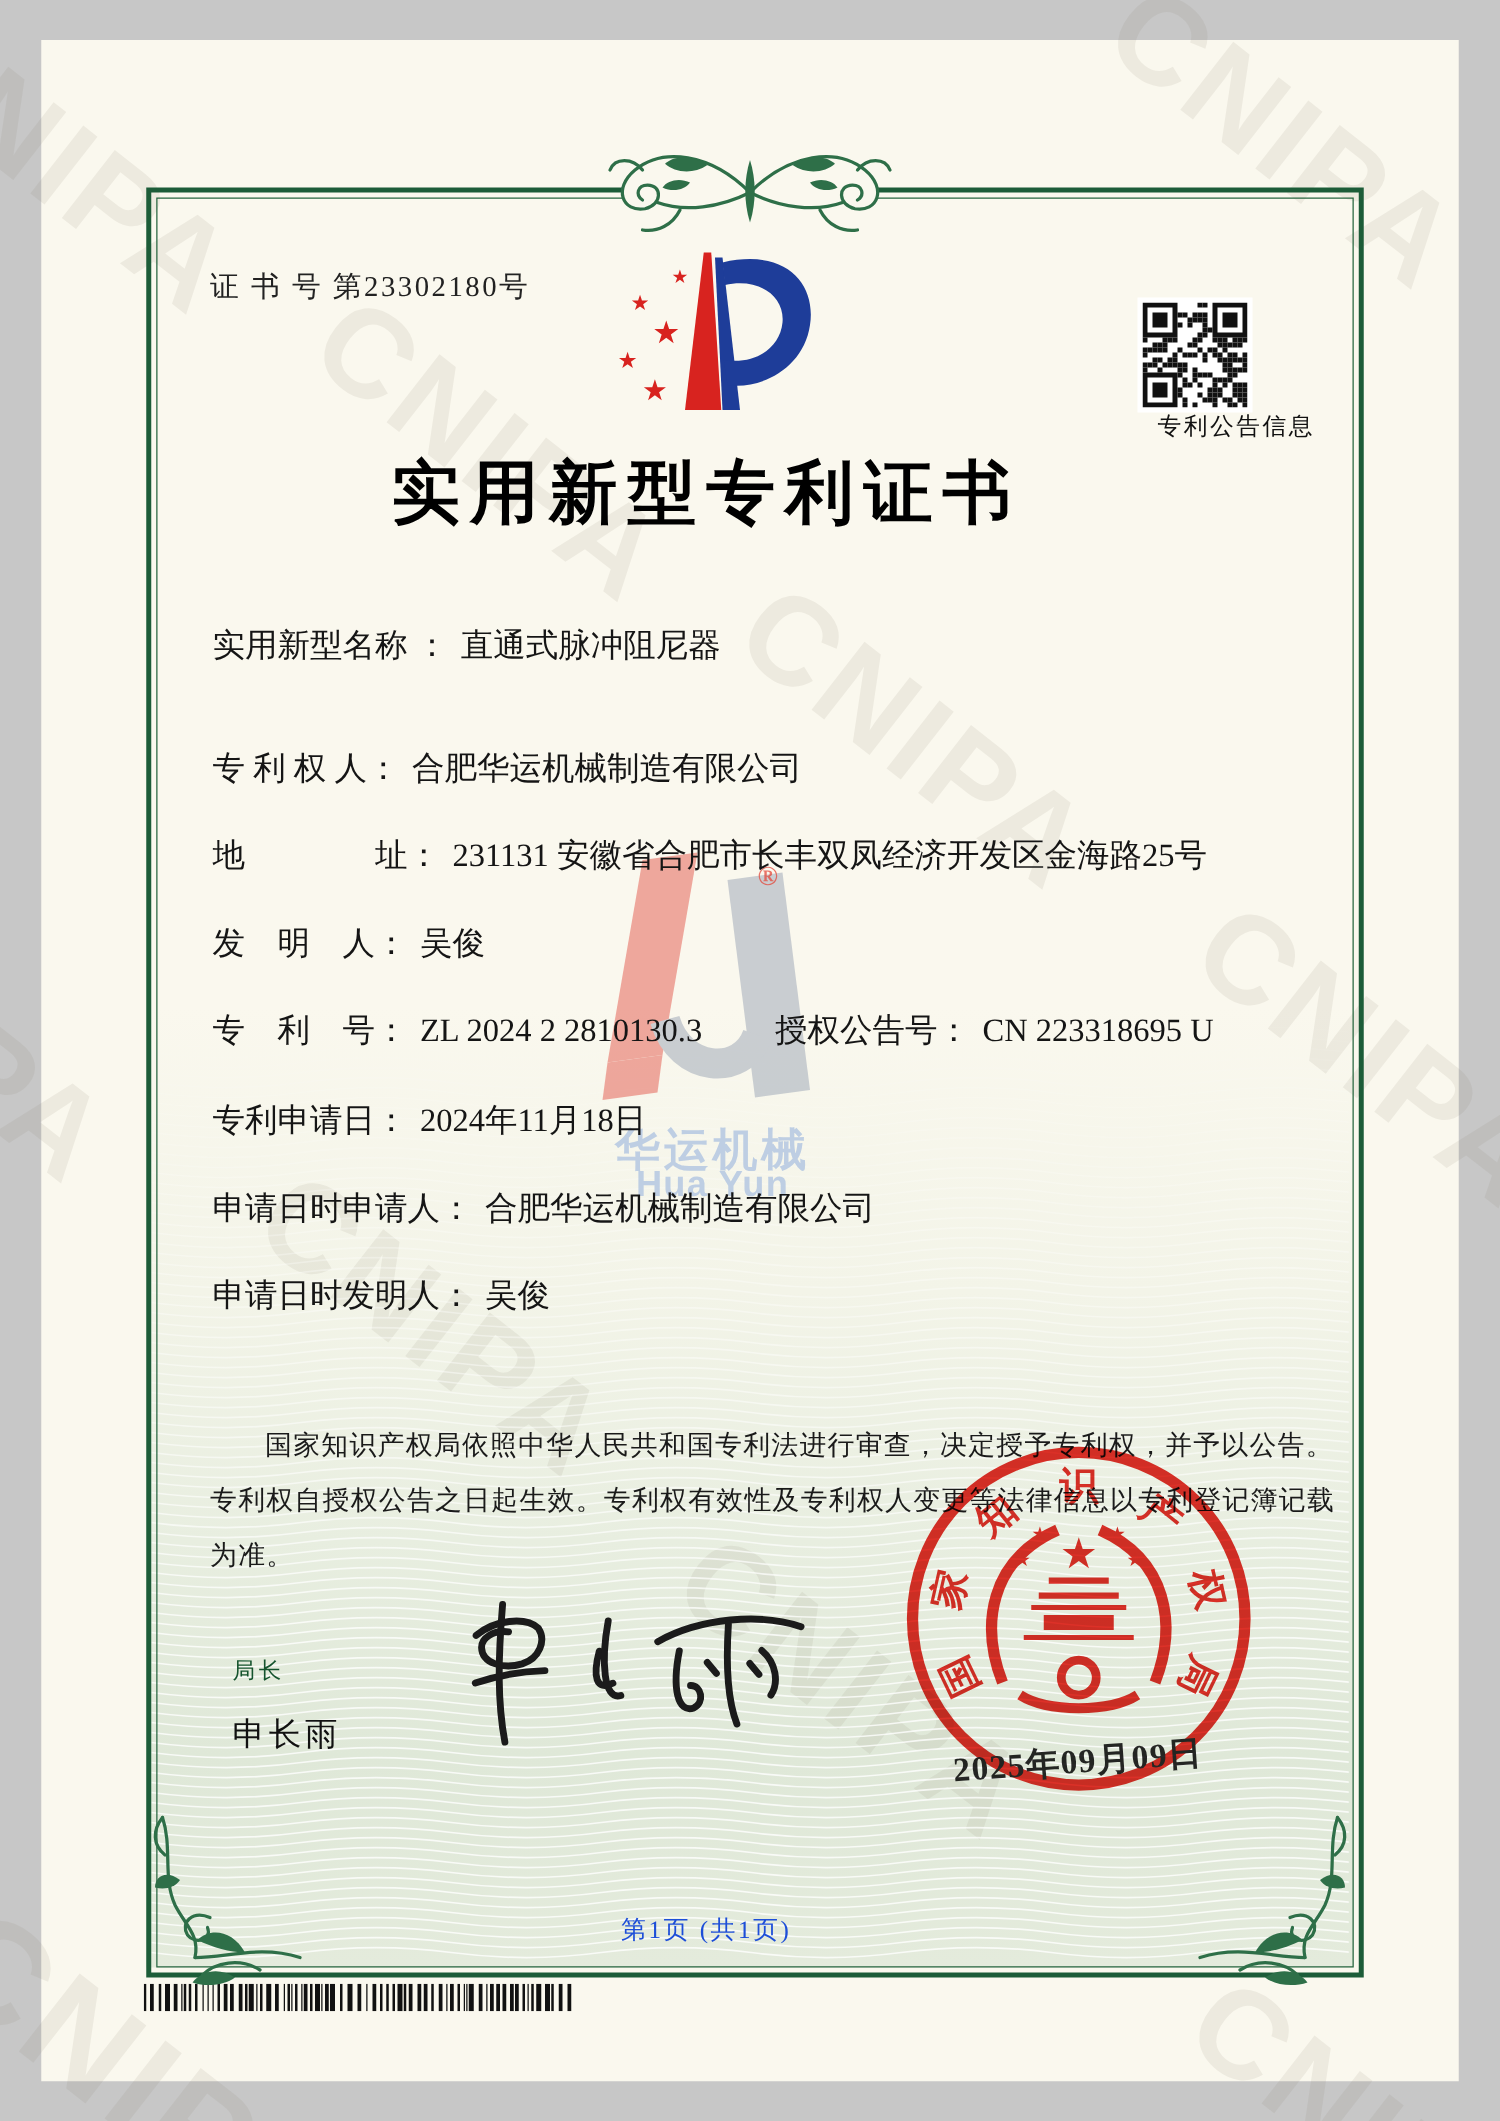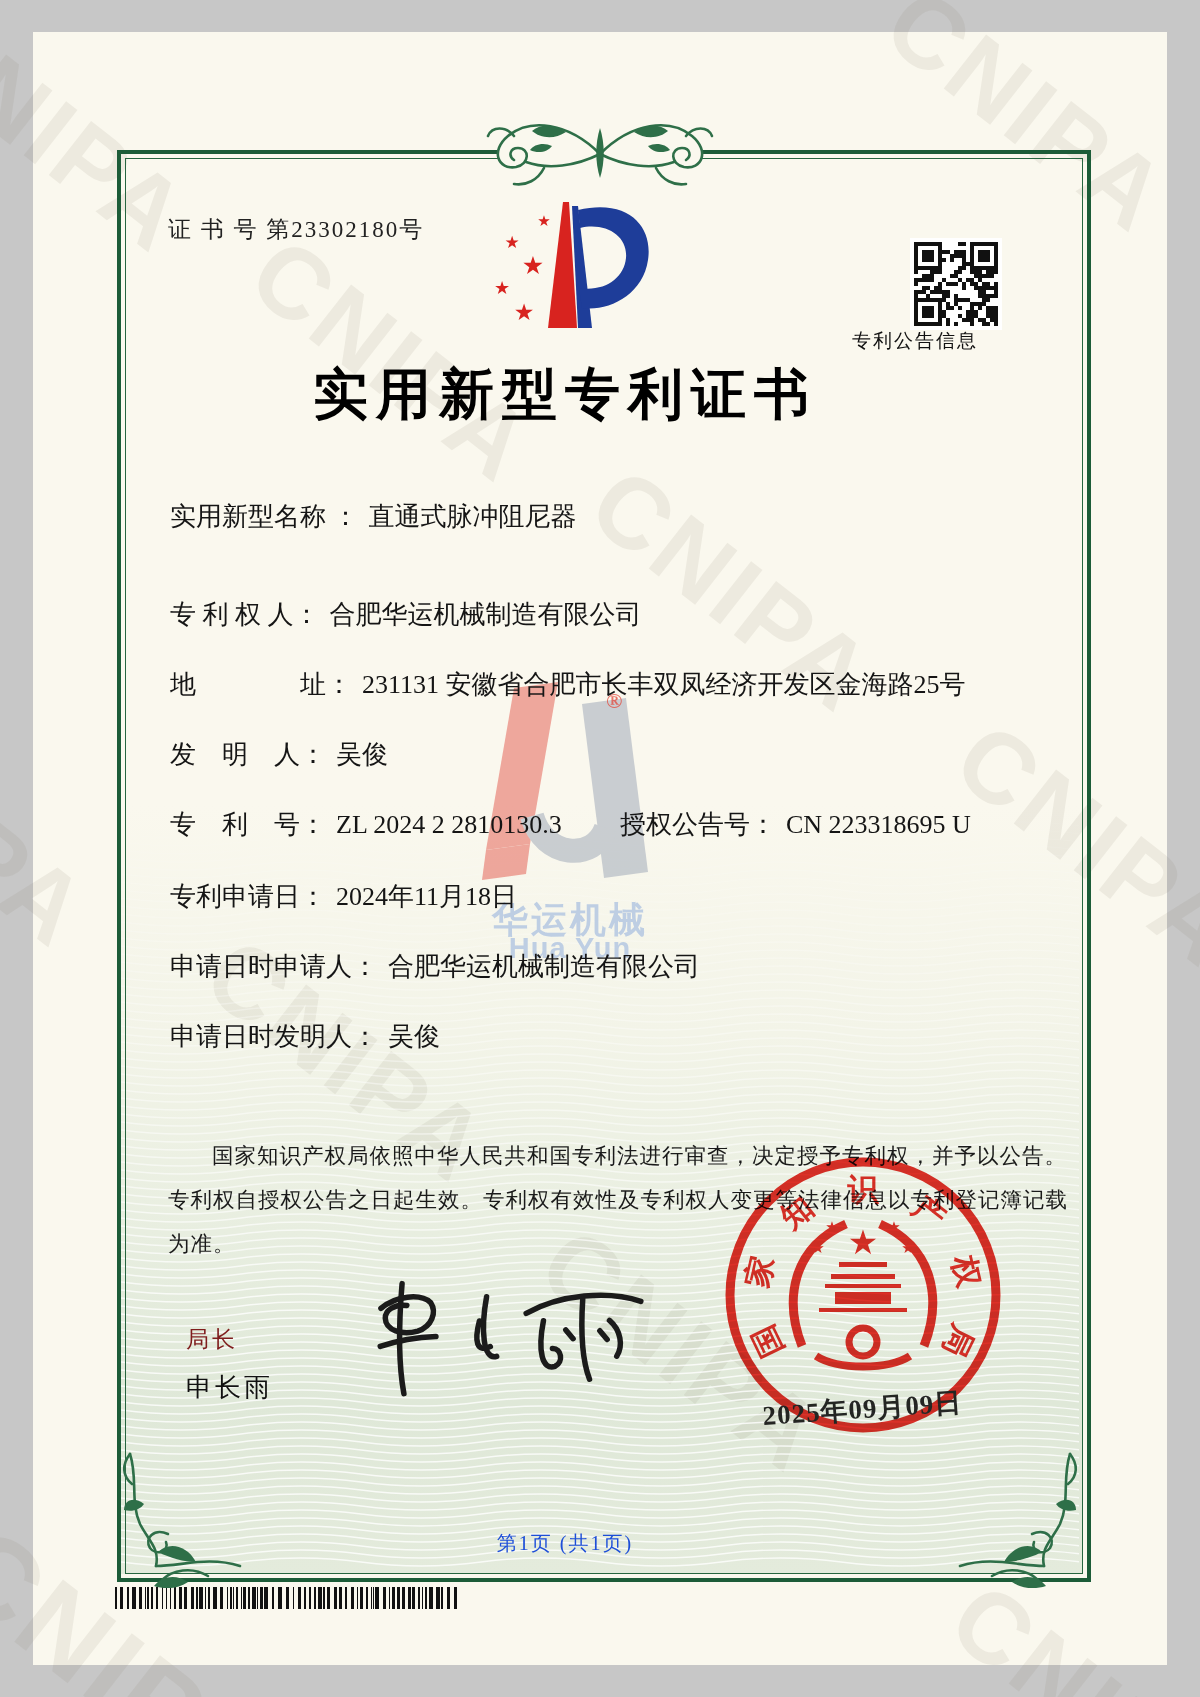--- a/index.html
+++ b/index.html
@@ -28,37 +28,37 @@
   #waves-svg{position:absolute;left:121px;top:154px;z-index:1;}
   .frame{position:absolute;left:117px;top:150px;width:966px;height:1424px;z-index:2;
          border:4px solid #1c5c38;pointer-events:none;}
   .frame::before{content:"";position:absolute;left:4px;top:4px;right:4px;bottom:4px;
          border:1.5px solid #26653f;}
   .orn{position:absolute;z-index:4;}
   
   .cert-no{position:absolute;left:168px;top:214px;z-index:3;font-size:23px;color:#222;letter-spacing:2px;}
   #logo-svg{position:absolute;left:478px;top:198px;z-index:3;}
   #qr-svg{position:absolute;left:910px;top:238px;z-index:3;background:#fff;padding:4px;}
-  .qr-label{position:absolute;left:852px;top:328px;width:200px;text-align:left;z-index:3;
+  .qr-label{position:absolute;left:852px;top:328px;width:200px;text-align:right;z-index:3;
             font-size:19px;color:#111;letter-spacing:2px;}
   .title{position:absolute;left:200px;top:358px;width:730px;text-align:center;z-index:3;
          font-size:55px;font-weight:700;letter-spacing:8px;color:#000;}
   
   .row{position:absolute;left:170px;z-index:3;font-size:26px;color:#151515;white-space:nowrap;}
   .row .val{margin-left:10px;}
   .row2{position:absolute;left:620px;z-index:3;font-size:26px;color:#151515;white-space:nowrap;}
   .row2 .val{margin-left:10px;}
   .r1{top:499px;} .r2{top:597px;} .r3{top:667px;} .r4{top:737px;}
   .r5{top:807px;} .r6{top:879px;} .r7{top:949px;} .r8{top:1019px;}
   
   .notice{position:absolute;left:168px;top:1134px;width:900px;z-index:3;
           font-size:21.5px;line-height:44px;color:#1a1a1a;letter-spacing:1px;}
   .notice .l1{padding-left:44px;}
   
-  .sig-title{position:absolute;left:186px;top:1324px;z-index:3;font-size:23px;color:#7f1d1d;letter-spacing:3px;
+  .sig-title{position:absolute;left:186px;top:1324px;z-index:3;font-size:18px;color:#14532d;letter-spacing:3px;
              font-family:"Liberation Sans","DejaVu Sans",sans-serif;}
   .sig-name{position:absolute;left:186px;top:1370px;z-index:3;font-size:26px;color:#111;letter-spacing:3px;
              font-family:"Liberation Sans","DejaVu Sans",sans-serif;}
   #sig-svg{position:absolute;left:352px;top:1262px;z-index:3;}
   
   #seal-svg{position:absolute;left:718px;top:1150px;z-index:5;opacity:.94;mix-blend-mode:multiply;}
   .seal-char{font:700 31px "Liberation Serif","DejaVu Serif",serif;fill:#e2241b;
              text-anchor:middle;dominant-baseline:central;}
   .seal-date{font:700 27px "Liberation Serif","DejaVu Serif",serif;fill:#1a1a1a;
              text-anchor:middle;letter-spacing:1px;}

